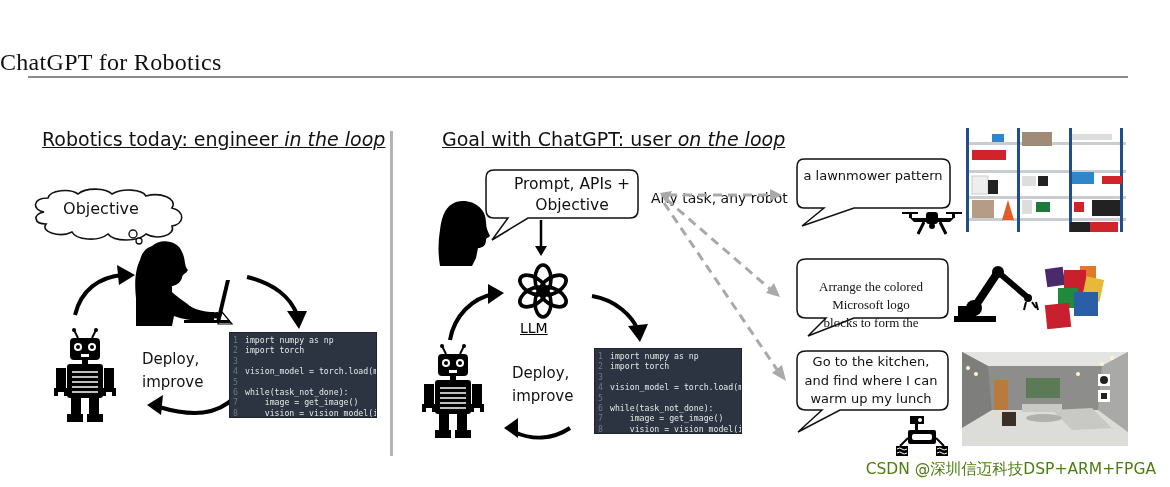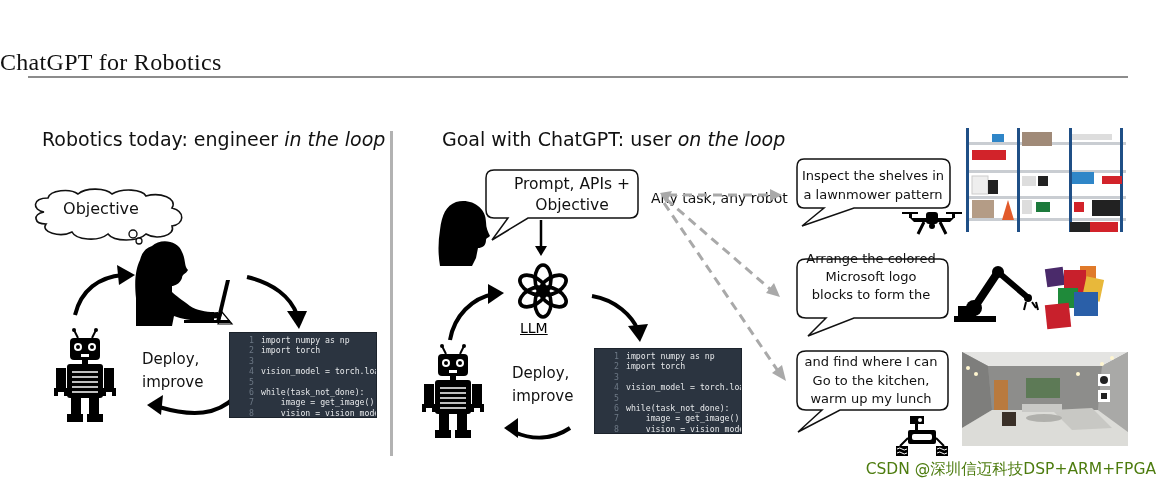--- a/index.html
+++ b/index.html
@@ -1,24 +1,24 @@
 <!DOCTYPE html>
 <html><head>
 <meta charset="utf-8">
 <style>
   html, body { margin:0; padding:0; background:#ffffff; }
   body { width:1170px; height:487px; position:relative; overflow:hidden; font-family:"Liberation Sans", "DejaVu Sans", sans-serif; color:#000; }
   .abs { position:absolute; }
   .title { left:0; width:1157px; top:49px; font-family:"Liberation Serif","DejaVu Serif",serif; font-size:24px; letter-spacing:0.3px; color:#111; }
   .rule { left:28px; top:76px; width:1100px; height:2px; background:#8c8c8c; }
   .vdiv { left:390px; top:131px; width:3px; height:325px; background:#b2b2b2; }
-  .heading { font-family:"DejaVu Sans", sans-serif; font-size:19px; color:#111; white-space:nowrap; }
+  .heading { font-family:"DejaVu Sans", sans-serif; font-size:19px; color:#111; white-space:nowrap;text-decoration:underline; }
   .heading i { font-style:italic; }
   .bubble-text { font-family:"DejaVu Sans", sans-serif; font-size:14.5px; line-height:18px; text-align:center; color:#111; }
-  .code { background:#2b3440; border:1px solid #1c232c; font-family:"DejaVu Sans Mono", monospace; font-size:8.2px; line-height:10.4px; color:#e6e8ea; padding:2px 19px; box-sizing:border-box; white-space:pre; overflow:hidden; }
+  .code { background:#2b3440; border:1px solid #1c232c; font-family:"DejaVu Sans Mono", monospace; font-size:8.2px; line-height:10.4px; color:#e6e8ea; padding:2px 3px; box-sizing:border-box; white-space:pre; overflow:hidden; }
   .code .ln { color:#6d7885; display:inline-block; width:12px; }
   .label { font-family:"DejaVu Sans", sans-serif; font-size:15px; line-height:23px; color:#111; }
   .watermark { right:14px; top:459px; font-family:"DejaVu Sans", sans-serif; font-size:15.5px; color:#4d7c0f; white-space:nowrap;margin-left:12px; }
   .photo { overflow:hidden; }
 </style>
 </head>
 <body>
 
 <div class="abs title">ChatGPT for Robotics</div>
 <div class="abs rule"></div>
@@ -177,21 +177,20 @@
   <polygon points="132,10 120,4 120,16" fill="#a9a9a9"></polygon>
   <polygon points="10,8 22,6 16,18" fill="#a9a9a9"></polygon>
   <polygon points="130,112 116,108 124,98" fill="#a9a9a9"></polygon>
   <polygon points="136,196 122,188 132,180" fill="#a9a9a9"></polygon>
 </svg>
 
 <svg class="abs" style="left:794px; top:156px;" width="160" height="72">
   <path d="M10,3 L148,3 Q156,3 156,11 L156,44 Q156,52 148,52 L60,52 L8,70 L30,52 L10,52 Q3,52 3,44 L3,11 Q3,3 10,3 Z" fill="#fff" stroke="#111" stroke-width="1.5"></path>
 </svg>
 <div class="abs bubble-text" style="left:798px; top:166px; width:150px; font-size:13px; line-height:19px;">
-  <div>Inspect the shelves in</div>
   <div>a lawnmower pattern</div>
 </div>
 
 <svg class="abs" style="left:900px; top:208px;" width="64" height="30">
   <rect x="2" y="4" width="16" height="2" fill="#000"></rect>
     <rect x="46" y="4" width="16" height="2" fill="#000"></rect>
   <rect x="9" y="4" width="3" height="6" fill="#000"></rect>
     <rect x="52" y="4" width="3" height="6" fill="#000"></rect>
   <path d="M10,10 L54,10 L50,14 L14,14 Z" fill="#000"></path>
   <rect x="26" y="4" width="12" height="12" rx="3" fill="#000"></rect>
@@ -229,21 +228,21 @@
   <rect x="112" y="78" width="10" height="10" fill="#d2232a"></rect>
   <rect x="130" y="76" width="28" height="16" fill="#222"></rect>
   <rect x="108" y="98" width="20" height="10" fill="#222"></rect>
   <rect x="128" y="98" width="28" height="10" fill="#d2232a"></rect>
   <rect x="110" y="10" width="40" height="6" fill="#ddd"></rect>
 </svg>
 
 <svg class="abs" style="left:794px; top:256px;" width="160" height="82">
   <path d="M12,3 L146,3 Q154,3 154,11 L154,54 Q154,62 146,62 L60,62 L14,80 L32,62 L12,62 Q3,62 3,54 L3,11 Q3,3 12,3 Z" fill="#fff" stroke="#111" stroke-width="1.5"></path>
 </svg>
-<div class="abs bubble-text" style="left:798px; top:250px; width:146px; font-size:13px; line-height:18px;">
+<div class="abs bubble-text" style="left:798px; top:278px; width:146px; font-size:13px; line-height:18px;font-family:Liberation Serif, serif;">
   <div>Arrange the colored</div>
   <div>Microsoft logo</div>
   <div>blocks to form the</div>
 </div>
 
 <svg class="abs" style="left:952px; top:266px;" width="90" height="60">
   <rect x="2" y="50" width="42" height="6" fill="#000"></rect>
   <rect x="6" y="40" width="18" height="12" fill="#000"></rect>
   <circle cx="22" cy="42" r="8" fill="#000"></circle>
   <line x1="22" y1="42" x2="46" y2="6" stroke="#000" stroke-width="8" stroke-linecap="round"></line>
@@ -260,22 +259,22 @@
   <rect x="40" y="14" width="18" height="22" fill="#e8b83a" transform="rotate(12 49 25)"></rect>
   <rect x="14" y="24" width="20" height="20" fill="#1f8a3a"></rect>
   <rect x="30" y="28" width="24" height="24" fill="#2a5fa8"></rect>
   <rect x="2" y="40" width="24" height="24" fill="#c8202c" transform="rotate(-6 14 52)"></rect>
 </svg>
 
 <svg class="abs" style="left:794px; top:348px;" width="160" height="86">
   <path d="M12,3 L146,3 Q154,3 154,11 L154,54 Q154,62 146,62 L46,62 L4,84 L28,62 L12,62 Q3,62 3,54 L3,11 Q3,3 12,3 Z" fill="#fff" stroke="#111" stroke-width="1.5"></path>
 </svg>
 <div class="abs bubble-text" style="left:798px; top:353px; width:146px; font-size:13px; line-height:18.5px;">
+  <div>Go to the kitchen,</div>
   <div>and find where I can</div>
-  <div>Go to the kitchen,</div>
   <div>warm up my lunch</div>
 </div>
 
 <svg class="abs" style="left:896px; top:414px;" width="56" height="44">
   <rect x="14" y="2" width="14" height="8" fill="#000"></rect>
   <circle cx="24" cy="6" r="2" fill="#fff"></circle>
   <rect x="19" y="10" width="3" height="6" fill="#000"></rect>
   <rect x="12" y="16" width="28" height="14" rx="2" fill="#000"></rect>
   <rect x="16" y="20" width="20" height="6" rx="2" fill="#fff"></rect>
   <path d="M12,24 L4,32 M40,24 L48,32" stroke="#000" stroke-width="2"></path>

